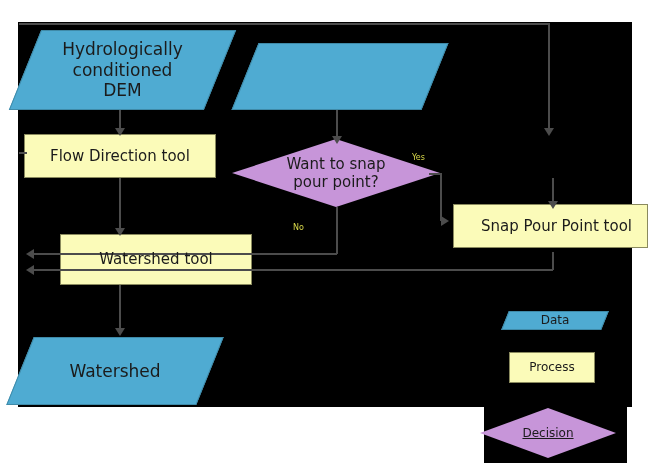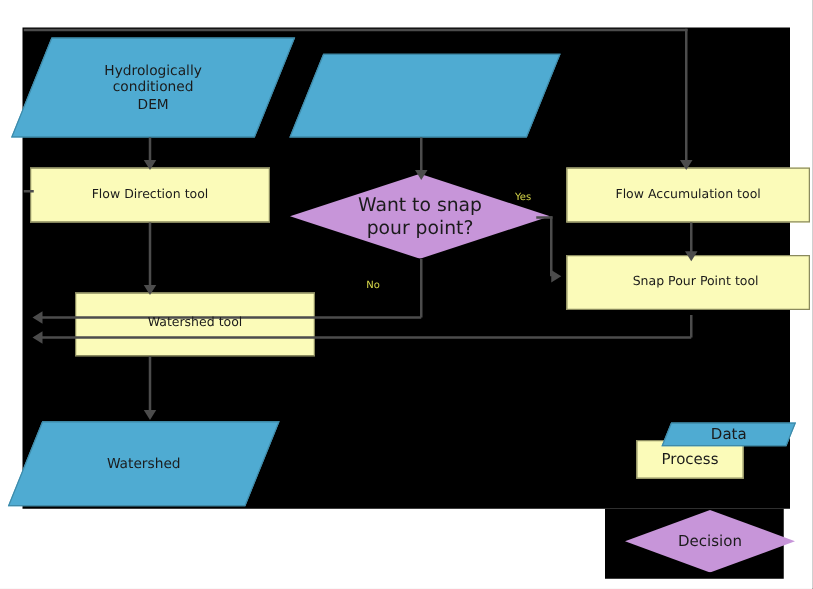--- a/index.html
+++ b/index.html
@@ -46,25 +46,25 @@
   .label {
     position: relative;
     z-index: 3;
     white-space: pre-line;
     padding: 0 6px;
   }
   
   .process {
     background: #fbfbb9;
     border: 1px solid #8a8a5e;
-    font-size: 10px;
+    font-size: 15px;
   }
   
   .data-shape {
-    font-size: 11px;
+    font-size: 17px;
   }
   .data-shape .skew {
     position: absolute;
     inset: 0;
     background: #56ace0;
     background: #4fabd2;
     border: 1px solid #3f8aa8;
     transform: skewX(-22deg);
     z-index: 1;
   }
@@ -167,23 +167,20 @@
   </div>
 
   <div class="node data-shape" style="left:245px; top:43px; width:190px; height:67px;">
     <span class="skew"></span>
   </div>
 
   <div class="node process" style="left:24px; top:134px; width:192px; height:44px;">
     <span class="label">Flow Direction tool</span>
   </div>
 
-  <div class="node process" style="left:453px; top:134px; width:195px; height:44px;">
-    <span class="label">Flow Accumulation tool</span>
-  </div>
 
   <div class="node decision" style="left:232px; top:139px; width:208px; height:68px;">
     <span class="dia2"></span>
     <span class="label">Want to snap
 pour point?</span>
   </div>
 
   <div class="node process" style="left:453px; top:204px; width:195px; height:44px;padding-left:12px;">
     <span class="label">Snap Pour Point tool</span>
   </div>
@@ -193,27 +190,27 @@
   </div>
 
   <div class="node data-shape" style="left:20px; top:337px; width:190px; height:68px;">
     <span class="skew"></span>
     <span class="label">Watershed</span>
   </div>
 
   <div class="branch-label" style="left:412px; top:153px;">Yes</div>
   <div class="branch-label" style="left:293px; top:223px;">No</div>
 
-  <div class="node data-shape legend-text" style="left:533px; top:311px; width:100px; height:19px;margin-top:27px;">
+  <div class="node data-shape legend-text" style="left:505px; top:311px; width:100px; height:19px;">
     <span class="skew"></span>
     <span class="label">Data</span>
   </div>
 
   <div class="node process legend-text" style="left:509px; top:352px; width:86px; height:31px;">
     <span class="label">Process</span>
   </div>
 
-  <div class="node decision legend-text" style="left:500px; top:408px; width:136px; height:50px;">
+  <div class="node decision legend-text" style="left:480px; top:408px; width:136px; height:50px;text-decoration:underline;">
     <span class="dia2"></span>
     <span class="label">Decision</span>
   </div>
 
 </div>
 
 </body></html>

